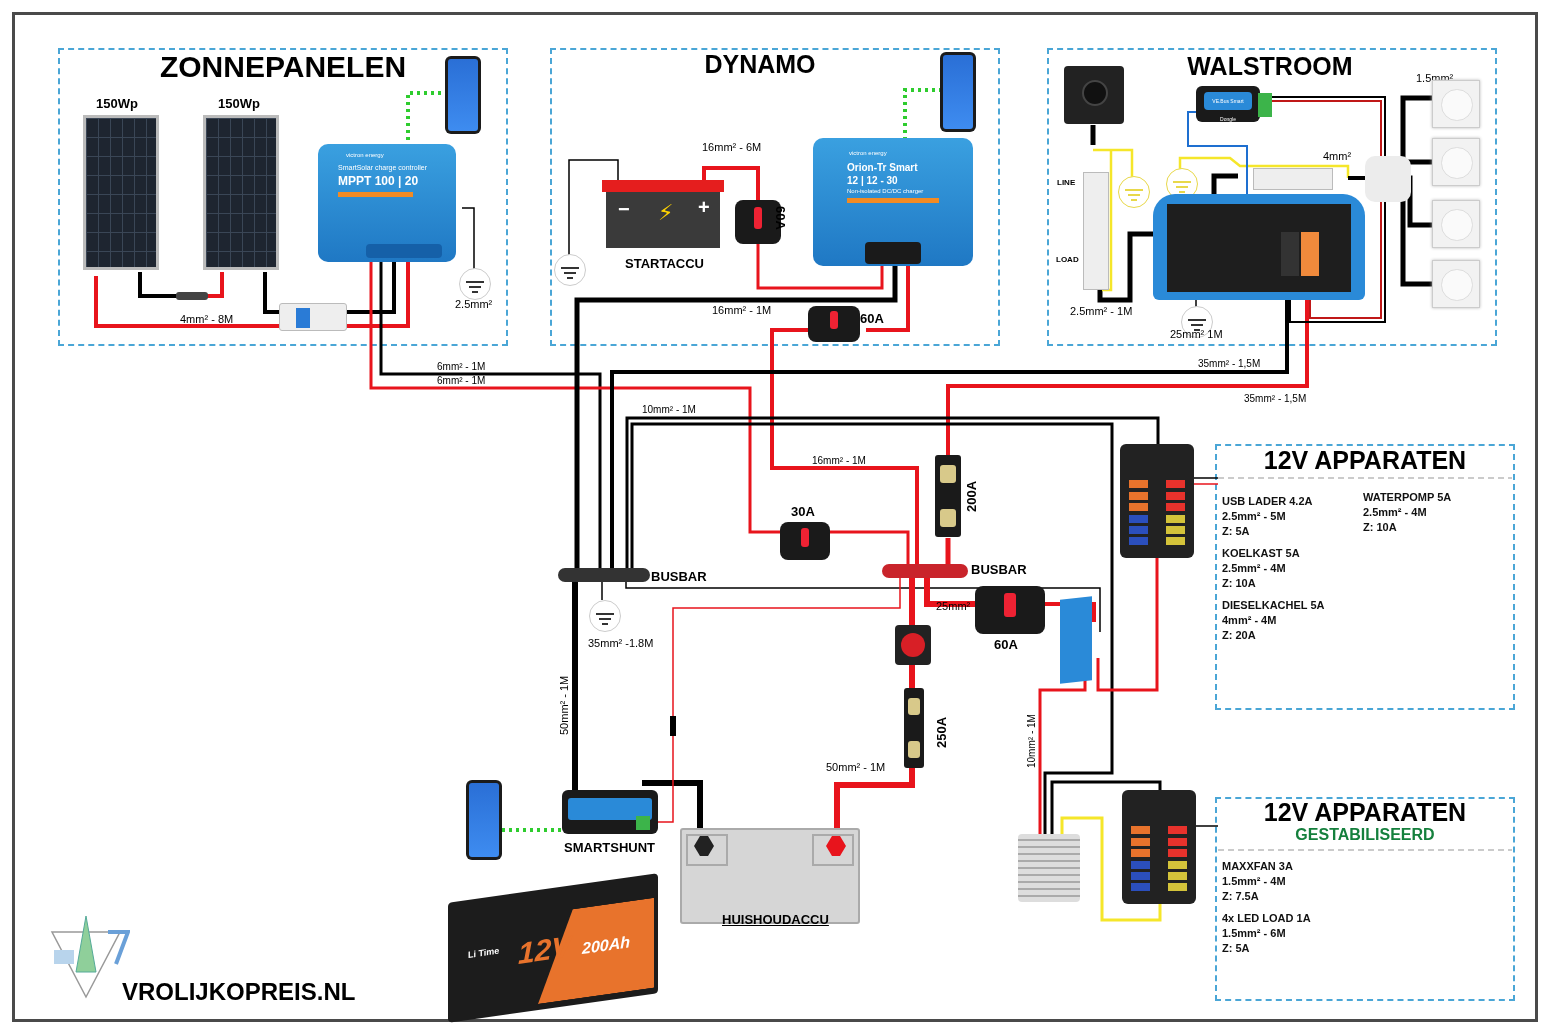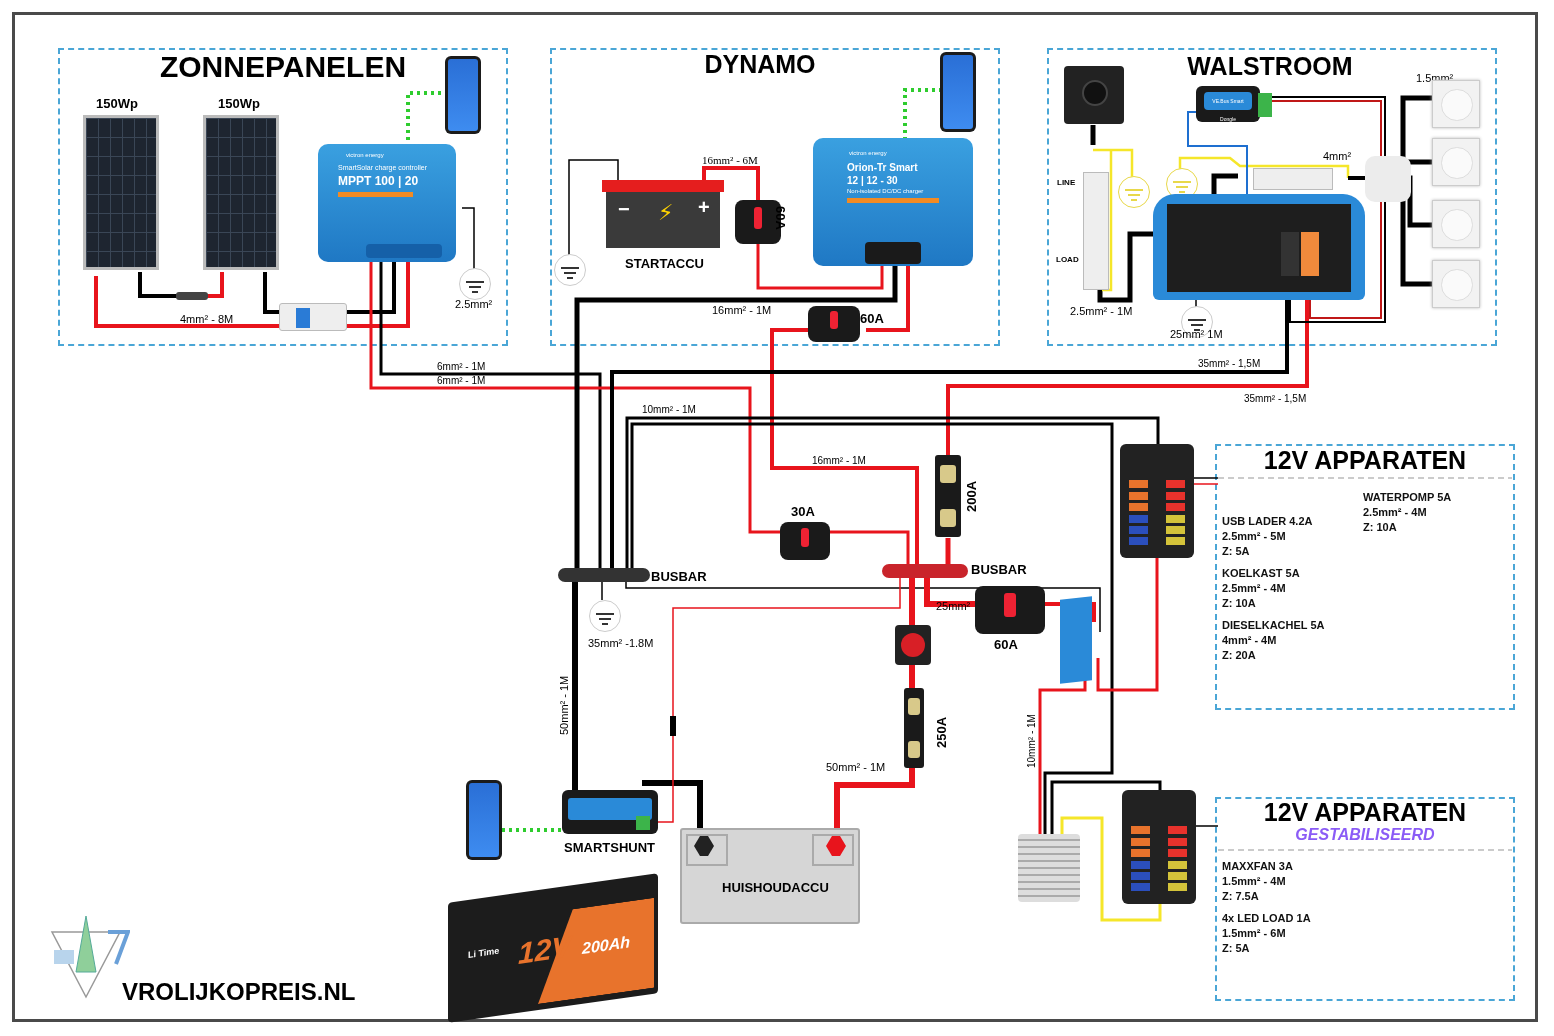--- a/index.html
+++ b/index.html
@@ -153,21 +153,21 @@
     <span style="position:absolute;left:52px;top:8px;color:#ffd400;font-size:22px;">⚡</span>
     <span style="position:absolute;left:92px;top:4px;color:#fff;font-size:20px;font-weight:bold;">+</span>
   </div>
 </div>
 <div class="lblb" style="left:625px;top:256px;">STARTACCU</div>
 <div class="ground" style="left:554px;top:254px;">
     <i style="top:12px;width:18px;"></i>
     <i style="top:17px;width:12px;"></i>
     <i style="top:22px;width:6px;"></i>
   </div>
-<div class="lbl" style="left:702px;top:154px;font-family:Liberation Serif, serif;">16mm² - 6M</div>
+<div class="lbl" style="left:702px;top:141px;">16mm² - 6M</div>
 <div class="dev breaker" style="left:735px;top:200px;width:46px;height:44px;">
     <div class="lever"></div>
   </div>
 <div class="lblb vert90" style="left:788px;top:206px;">60A</div>
 <div class="dev victron" style="left:813px;top:138px;width:160px;height:128px;">
   <div style="position:absolute;left:36px;top:12px;font-size:6px;">victron energy</div>
   <div style="position:absolute;left:34px;top:24px;font-size:10px;font-weight:bold;">Orion-Tr Smart</div>
   <div style="position:absolute;left:34px;top:37px;font-size:10px;font-weight:bold;">12 | 12 - 30</div>
   <div style="position:absolute;left:34px;top:50px;font-size:6px;">Non-isolated DC/DC charger</div>
   <div style="position:absolute;left:34px;top:60px;width:92px;height:5px;background:#f28b24;"></div>
@@ -322,31 +322,31 @@
   <div style="position:absolute;left:74px;top:26px;width:14px;height:14px;background:#3cb44a;"></div>
 </div>
 <div class="lblb" style="left:564px;top:840px;">SMARTSHUNT</div>
 
 <div class="dev" style="left:680px;top:828px;width:180px;height:96px;background:#d6d6d6;border:2px solid #aaa;border-radius:3px;">
   <div style="position:absolute;left:4px;top:4px;width:38px;height:28px;border:2px solid #aaa;"></div>
   <div style="position:absolute;right:4px;top:4px;width:38px;height:28px;border:2px solid #aaa;"></div>
   <div style="position:absolute;left:12px;top:6px;width:20px;height:20px;background:#222;clip-path:polygon(30% 0,70% 0,100% 50%,70% 100%,30% 100%,0 50%);"></div>
   <div style="position:absolute;right:12px;top:6px;width:20px;height:20px;background:#e8141c;clip-path:polygon(30% 0,70% 0,100% 50%,70% 100%,30% 100%,0 50%);"></div>
 </div>
-<div class="lblb" style="left:722px;top:880px;">HUISHOUDACCU</div>
+<div class="lblb" style="left:722px;top:912px;text-decoration:underline;">HUISHOUDACCU</div>
 
 <div class="dev" style="left:448px;top:888px;width:210px;height:120px;background:#1c1c1c;transform:skewY(-8deg);border-radius:4px;">
   <div style="position:absolute;left:90px;top:24px;width:116px;height:90px;background:#e8732c;clip-path:polygon(30% 0,100% 0,100% 100%,0 100%);"></div>
   <div style="position:absolute;left:20px;top:50px;color:#fff;font-size:9px;font-weight:bold;">Li Time</div>
   <div style="position:absolute;left:70px;top:44px;color:#e8732c;font-size:30px;font-weight:bold;font-style:italic;">12V</div>
   <div style="position:absolute;left:134px;top:56px;color:#fff;font-size:16px;font-weight:bold;font-style:italic;">200Ah</div>
 </div>
 
 <div class="title" style="left:1215px;top:446px;width:300px;font-size:25px;">12V APPARATEN</div>
-<div class="list" style="left:1222px;top:514px;">
+<div class="list" style="left:1222px;top:494px;">
   <div class="item">
       <div>USB LADER 4.2A</div>
       <div>2.5mm² - 5M</div>
       <div>Z: 5A</div>
     </div>
   <div class="item">
       <div>KOELKAST 5A</div>
       <div>2.5mm² - 4M</div>
       <div>Z: 10A</div>
     </div>
@@ -358,21 +358,21 @@
 </div>
 <div class="list" style="left:1363px;top:490px;">
   <div class="item">
       <div>WATERPOMP 5A</div>
       <div>2.5mm² - 4M</div>
       <div>Z: 10A</div>
     </div>
 </div>
 
 <div class="title" style="left:1215px;top:798px;width:300px;font-size:25px;">12V APPARATEN</div>
-<div class="title" style="left:1215px;top:826px;width:300px;font-size:16px;color:#8b5cf6;font-style:italic;">GESTABILISEERD</div>
+<div class="title" style="left:1215px;top:826px;width:300px;font-size:16px;color:#15803d;">GESTABILISEERD</div>
 <div class="list" style="left:1222px;top:859px;">
   <div class="item">
       <div>MAXXFAN 3A</div>
       <div>1.5mm² - 4M</div>
       <div>Z: 7.5A</div>
     </div>
   <div class="item">
       <div>4x LED LOAD 1A</div>
       <div>1.5mm² - 6M</div>
       <div>Z: 5A</div>

